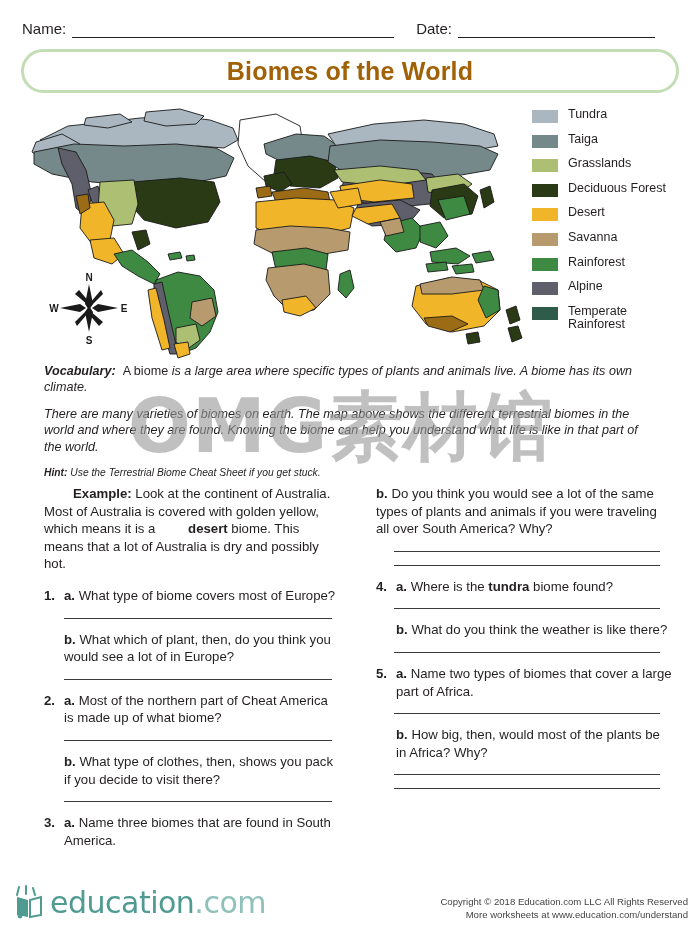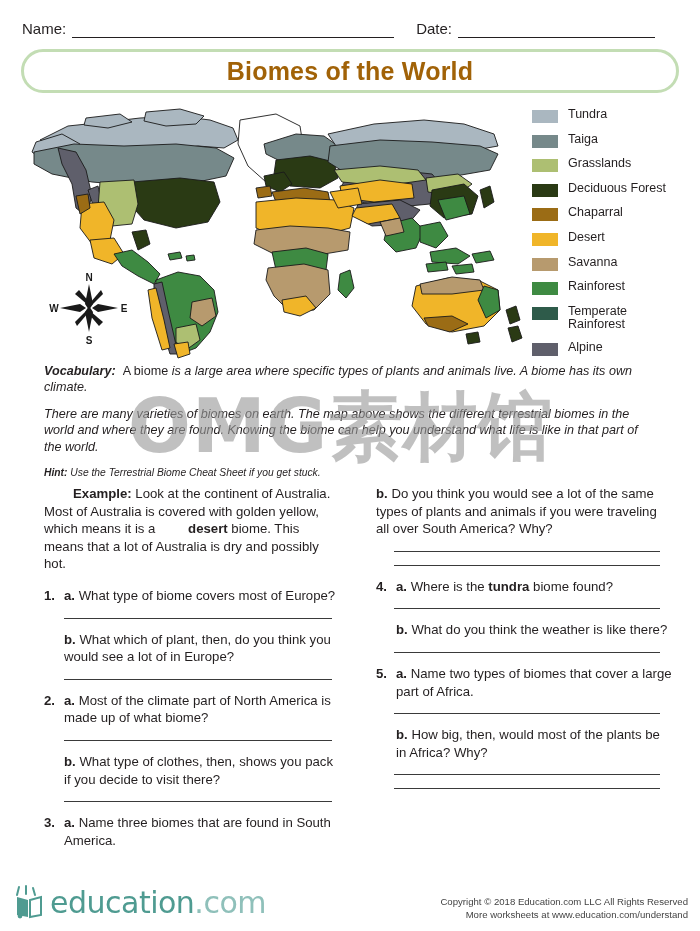--- a/index.html
+++ b/index.html
@@ -350,43 +350,39 @@
   </div>
   <div class="legend-row">
     <span class="swatch" style="background:#adbf72"></span>
     <span class="legend-label">Grasslands</span>
   </div>
   <div class="legend-row">
     <span class="swatch" style="background:#2a3a14"></span>
     <span class="legend-label">Deciduous Forest</span>
   </div>
   <div class="legend-row">
-    <span class="swatch" style="background:#9b6c15"></span>
-    <span class="legend-label">Chaparral</span>
-  </div>
-  <div class="legend-row">
     <span class="swatch" style="background:#f0b529"></span>
     <span class="legend-label">Desert</span>
   </div>
   <div class="legend-row">
     <span class="swatch" style="background:#b79a6e"></span>
     <span class="legend-label">Savanna</span>
   </div>
   <div class="legend-row">
     <span class="swatch" style="background:#3e8a42"></span>
     <span class="legend-label">Rainforest</span>
+  </div>
+  <div class="legend-row">
+    <span class="swatch" style="background:#5f5f6b"></span>
+    <span class="legend-label">Alpine</span>
   </div>
   <div class="legend-row two-line">
     <span class="swatch" style="background:#2e5b4a"></span>
     <span class="legend-label" style="max-width:104px">Temperate Rainforest</span>
   </div>
-  <div class="legend-row">
-    <span class="swatch" style="background:#5f5f6b"></span>
-    <span class="legend-label">Alpine</span>
-  </div>
 </div>
 
 <div class="vocab">
   <p class="v1"><b>Vocabulary:</b>&nbsp; <span class="plain">A biome</span> <span>is a large area where specific types of plants and animals live. A biome has its own climate.</span></p>
   <p>There are many varieties of biomes on earth. The map above shows the different terrestrial biomes in the world and where they are found. Knowing the biome can help you understand what life is like in that part of the world.</p>
 </div>
 
 <div class="watermark">OMG素材馆</div>
 
 <div class="hint"><b>Hint:</b> <span>Use the Terrestrial Biome Cheat Sheet if you get stuck.</span></div>
@@ -404,21 +400,21 @@
   <div class="ans-line"></div>
 
   <div class="qitem">
     <span class="qnum"></span>
     <span class="qbody"><b>b.</b><span> What which of plant, then, do you think you would see a lot of in Europe?</span></span>
   </div>
   <div class="ans-line"></div>
 
   <div class="qitem">
     <span class="qnum">2.</span>
-    <span class="qbody"><b>a.</b><span> Most of the climate part of North America is made up of what biome?</span></span>
+    <span class="qbody"><b>a.</b><span> Most of the northern part of Cheat America is made up of what biome?</span></span>
   </div>
   <div class="ans-line"></div>
 
   <div class="qitem">
     <span class="qnum"></span>
     <span class="qbody"><b>b.</b><span> What type of clothes, then, shows you pack if you decide to visit there?</span></span>
   </div>
   <div class="ans-line"></div>
 
   <div class="qitem">

